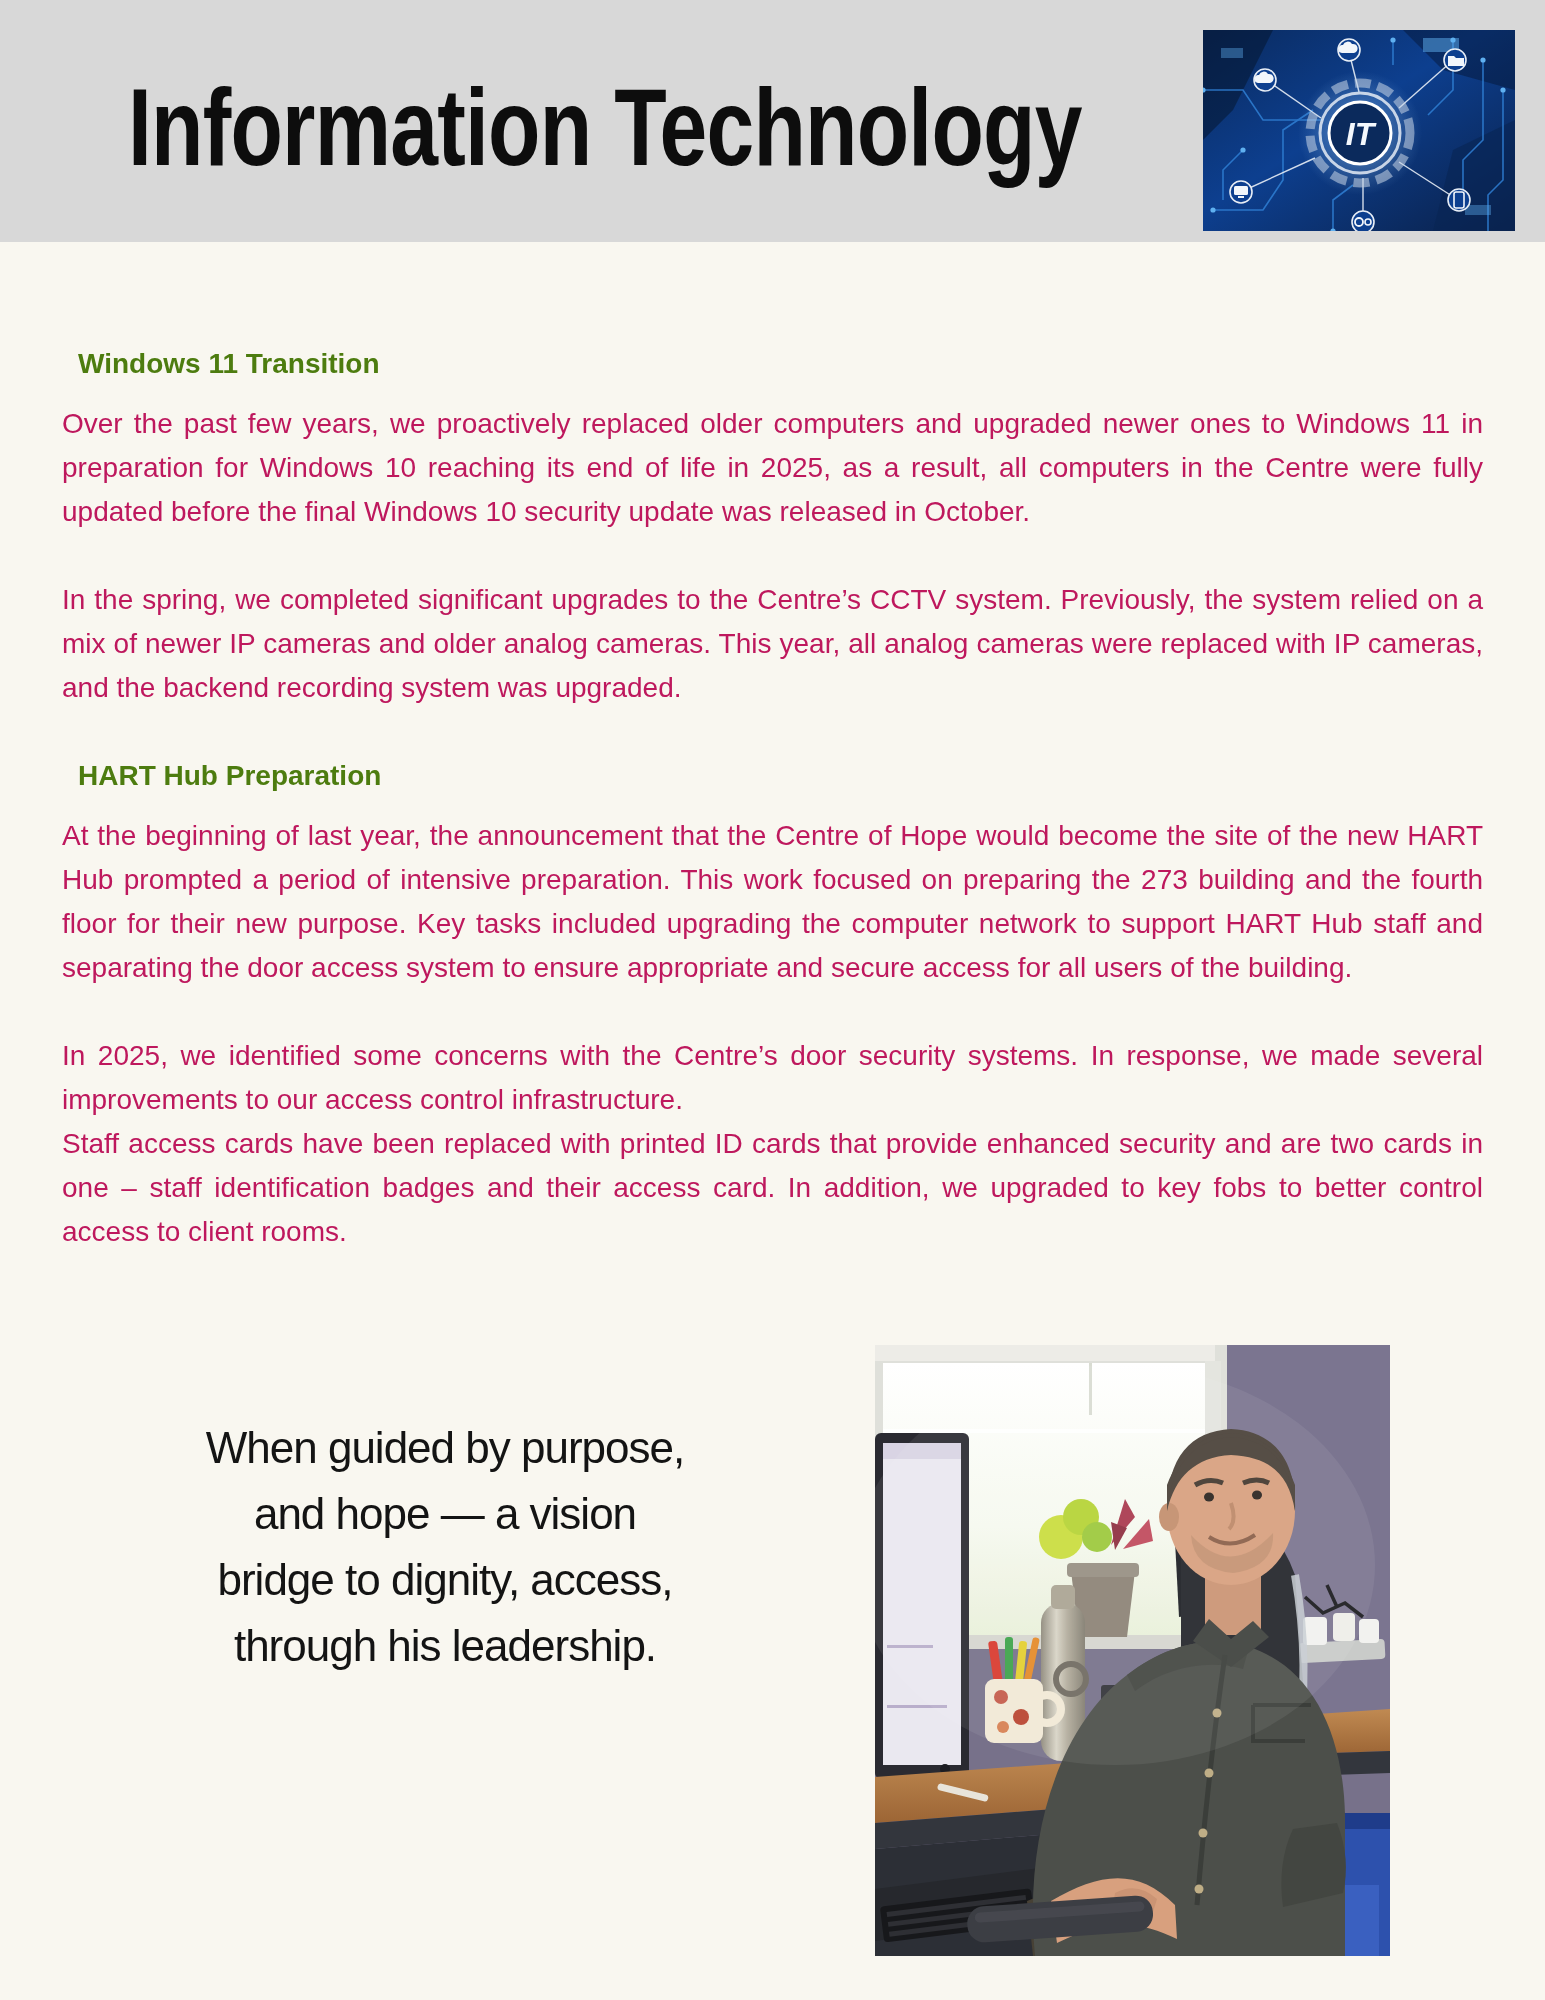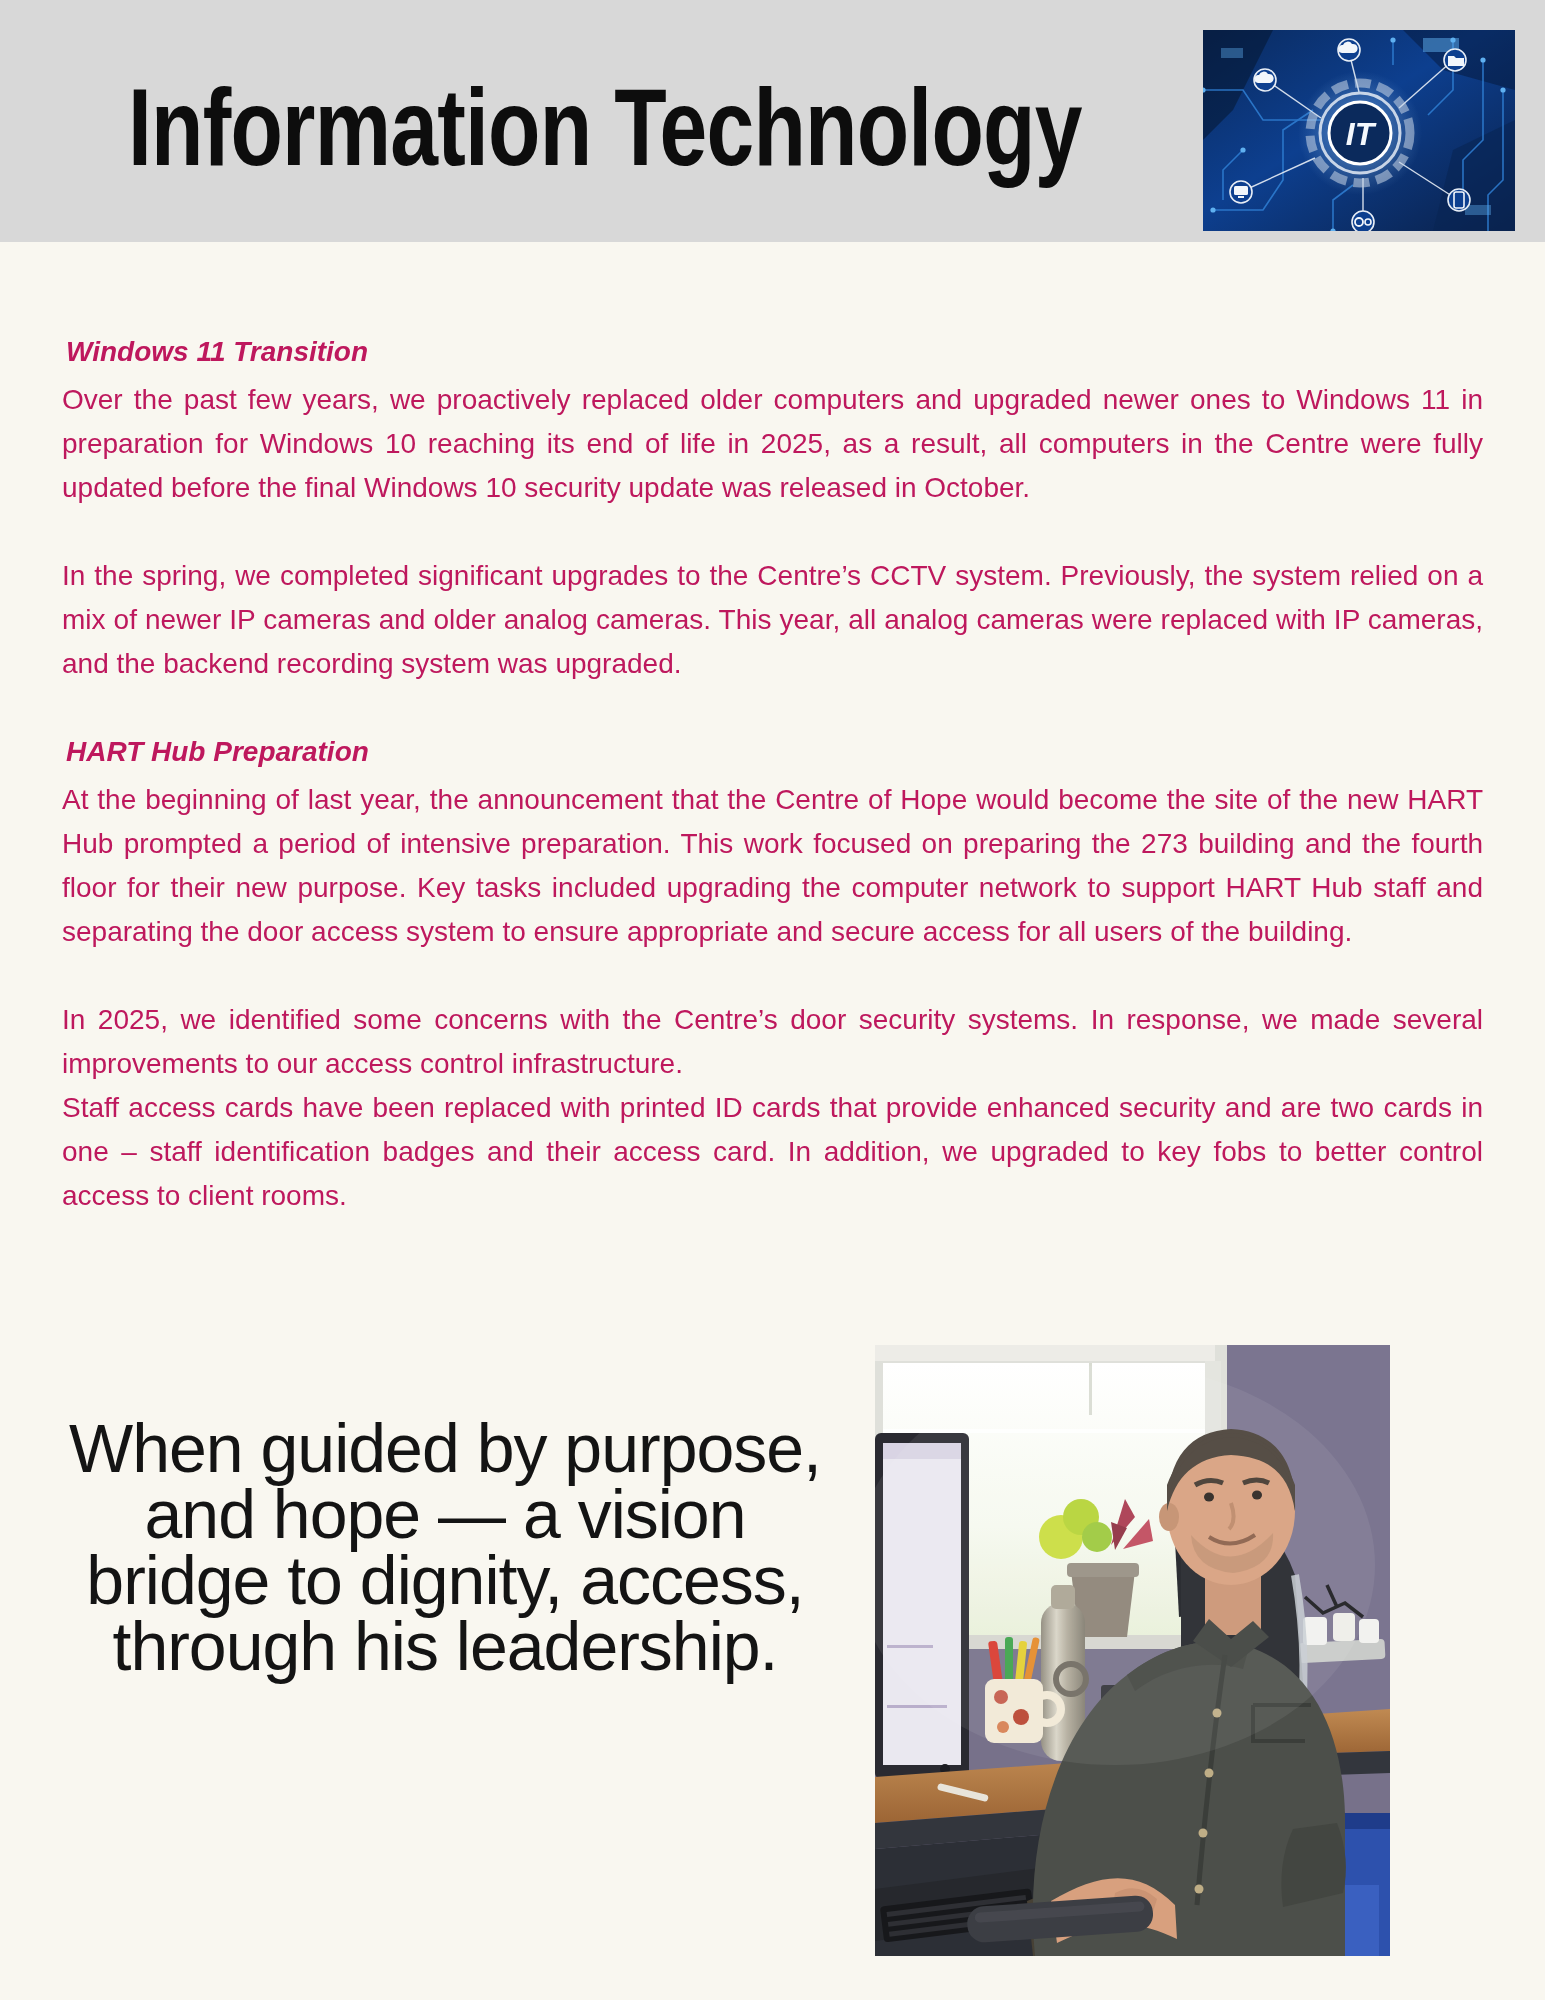--- a/index.html
+++ b/index.html
@@ -28,31 +28,31 @@
     display:block;
   }
 
   
   .content{
     position:absolute;left:62px;top:326px;width:1421px;
     color:#1e1e1e;
   }
   .content section{margin:0 0 44px 0;}
   .content h2{
-    margin:4px;font-size:28px;line-height:44px;font-weight:700;color:#be185d;font-style:italic;
+    margin:16px;font-size:28px;line-height:44px;font-weight:700;color:#4d7c0f;
   }
   .content p{
     margin:0;font-size:28px;line-height:44px;text-align:justify;color:#be185d;
   }
 
   
   .pull-quote{
     position:absolute;left:65px;top:1415px;width:760px;
     text-align:center;color:#141414;
-    font-size:68px;line-height:66px;font-weight:400;
+    font-size:44px;line-height:66px;font-weight:400;
     letter-spacing:-1px;
   }
 
   
   .photo-frame{
     position:absolute;left:875px;top:1345px;width:515px;height:611px;
     display:block;
   }
 </style>
 </head>

